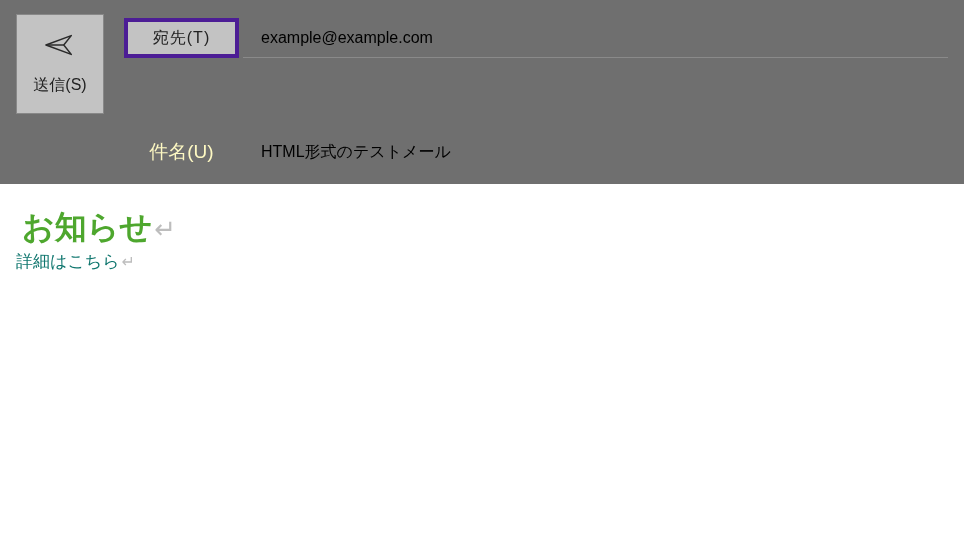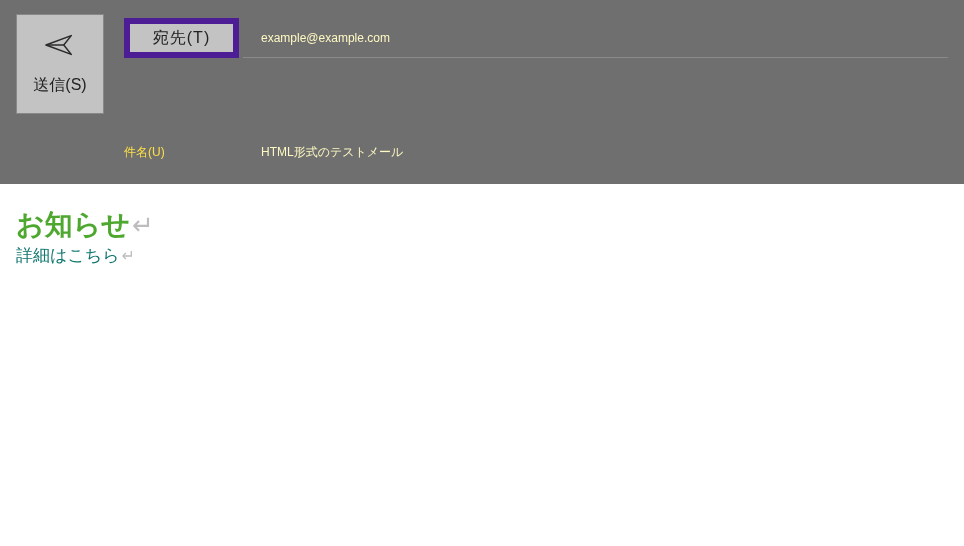--- a/index.html
+++ b/index.html
@@ -49,59 +49,60 @@
       align-items: center;
       height: 48px;
       margin-bottom: 8px;
     }
     .row.subject {
       margin-top: 2px;
       margin-bottom: 0;
     }
     .field-btn {
       background: #c3c3c3;
-      border: 6px solid #4c1d95;
+      border: 4px solid #4c1d95;
       width: 115px;
       height: 40px;
       display: flex;
       align-items: center;
       justify-content: center;
       color: #222;
       font-size: 16px;
       letter-spacing: 1px;
       cursor: pointer;
     }
     .field-label-plain {
       width: 115px;
-      color: #fde047;
-      font-size: 12px;
+      text-align: center;
+      color: #fef9c3;
+      font-size: 19px;
     }
     .field-value {
       flex: 1;
-      color: #fef9c3;
-      font-size: 12px;
+      color: #000000;
+      font-size: 16px;
       padding-left: 18px;
       border-bottom: 1px solid #8a8a8a;
       height: 40px;
       line-height: 40px;
       margin-left: 4px;
     }
     .row.subject .field-value {
       border-bottom: none;
     }
     .body-area {
       padding: 22px 16px 0 16px;
       font-size: 16px;
       color: #222;
     }
     .heading {
       color: #4ea72e;
-      font-size: 28px;
+      font-size: 32px;
       font-weight: 700;
-      margin: 0 0 22px 0;
+      margin: 0 0 22px 6px;
       display: inline;
     }
     .pmark {
       color: #bdbdbd;
       font-size: 16px;
       margin-left: 2px;
     }
     .pmark.h {
       font-size: 26px;
     }

